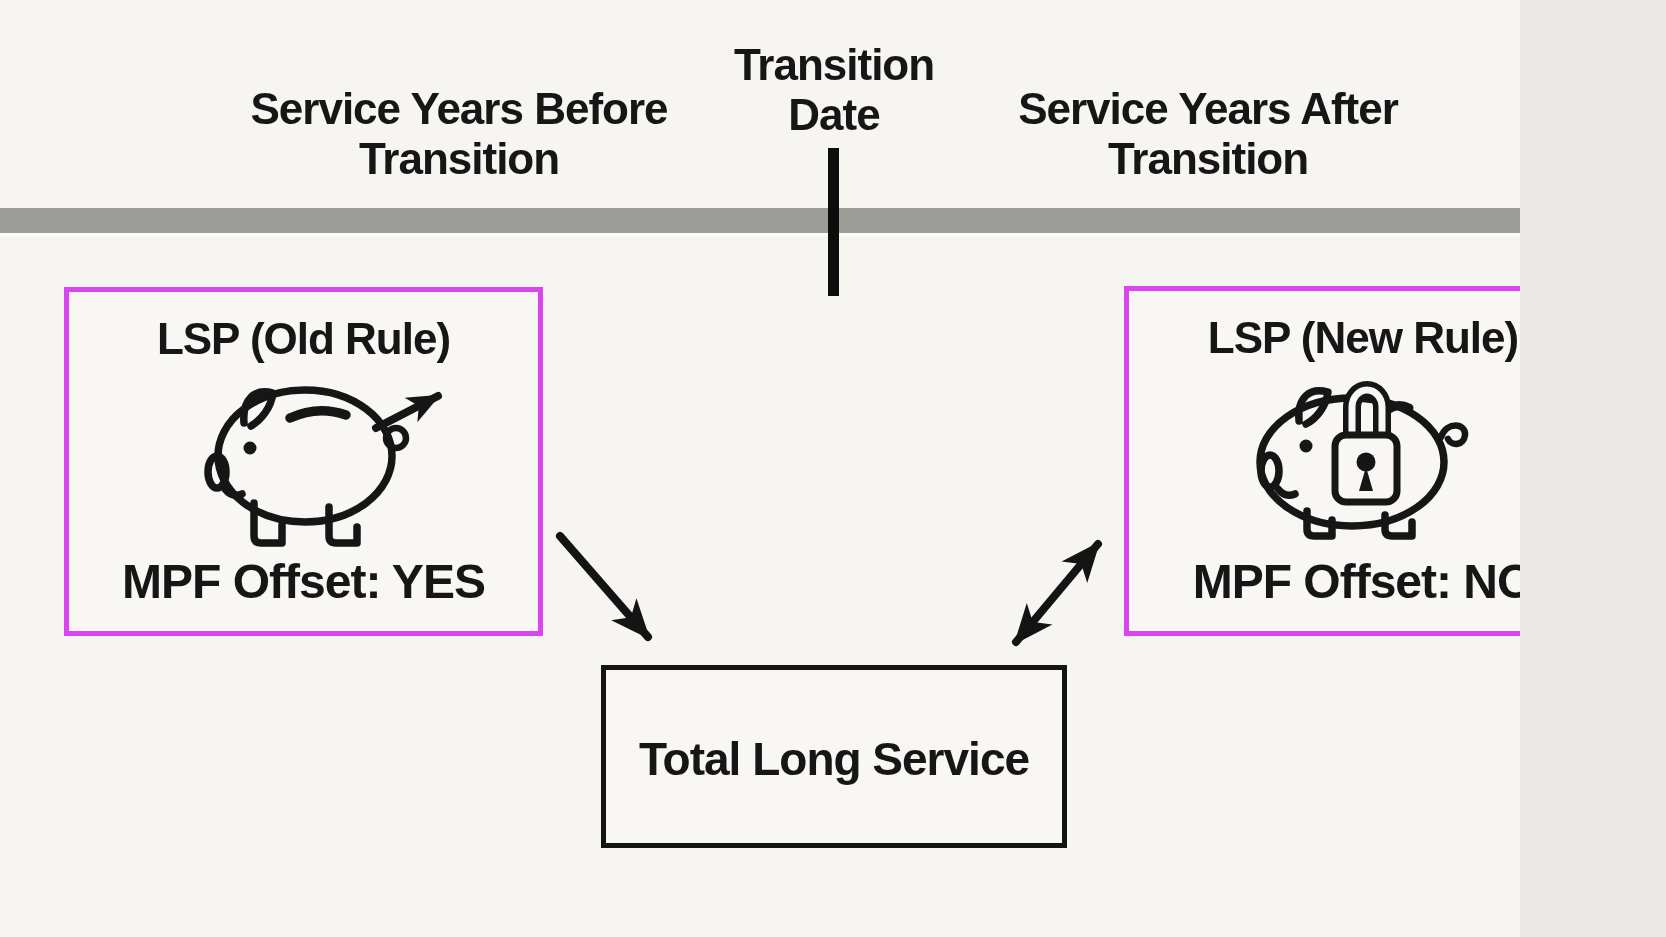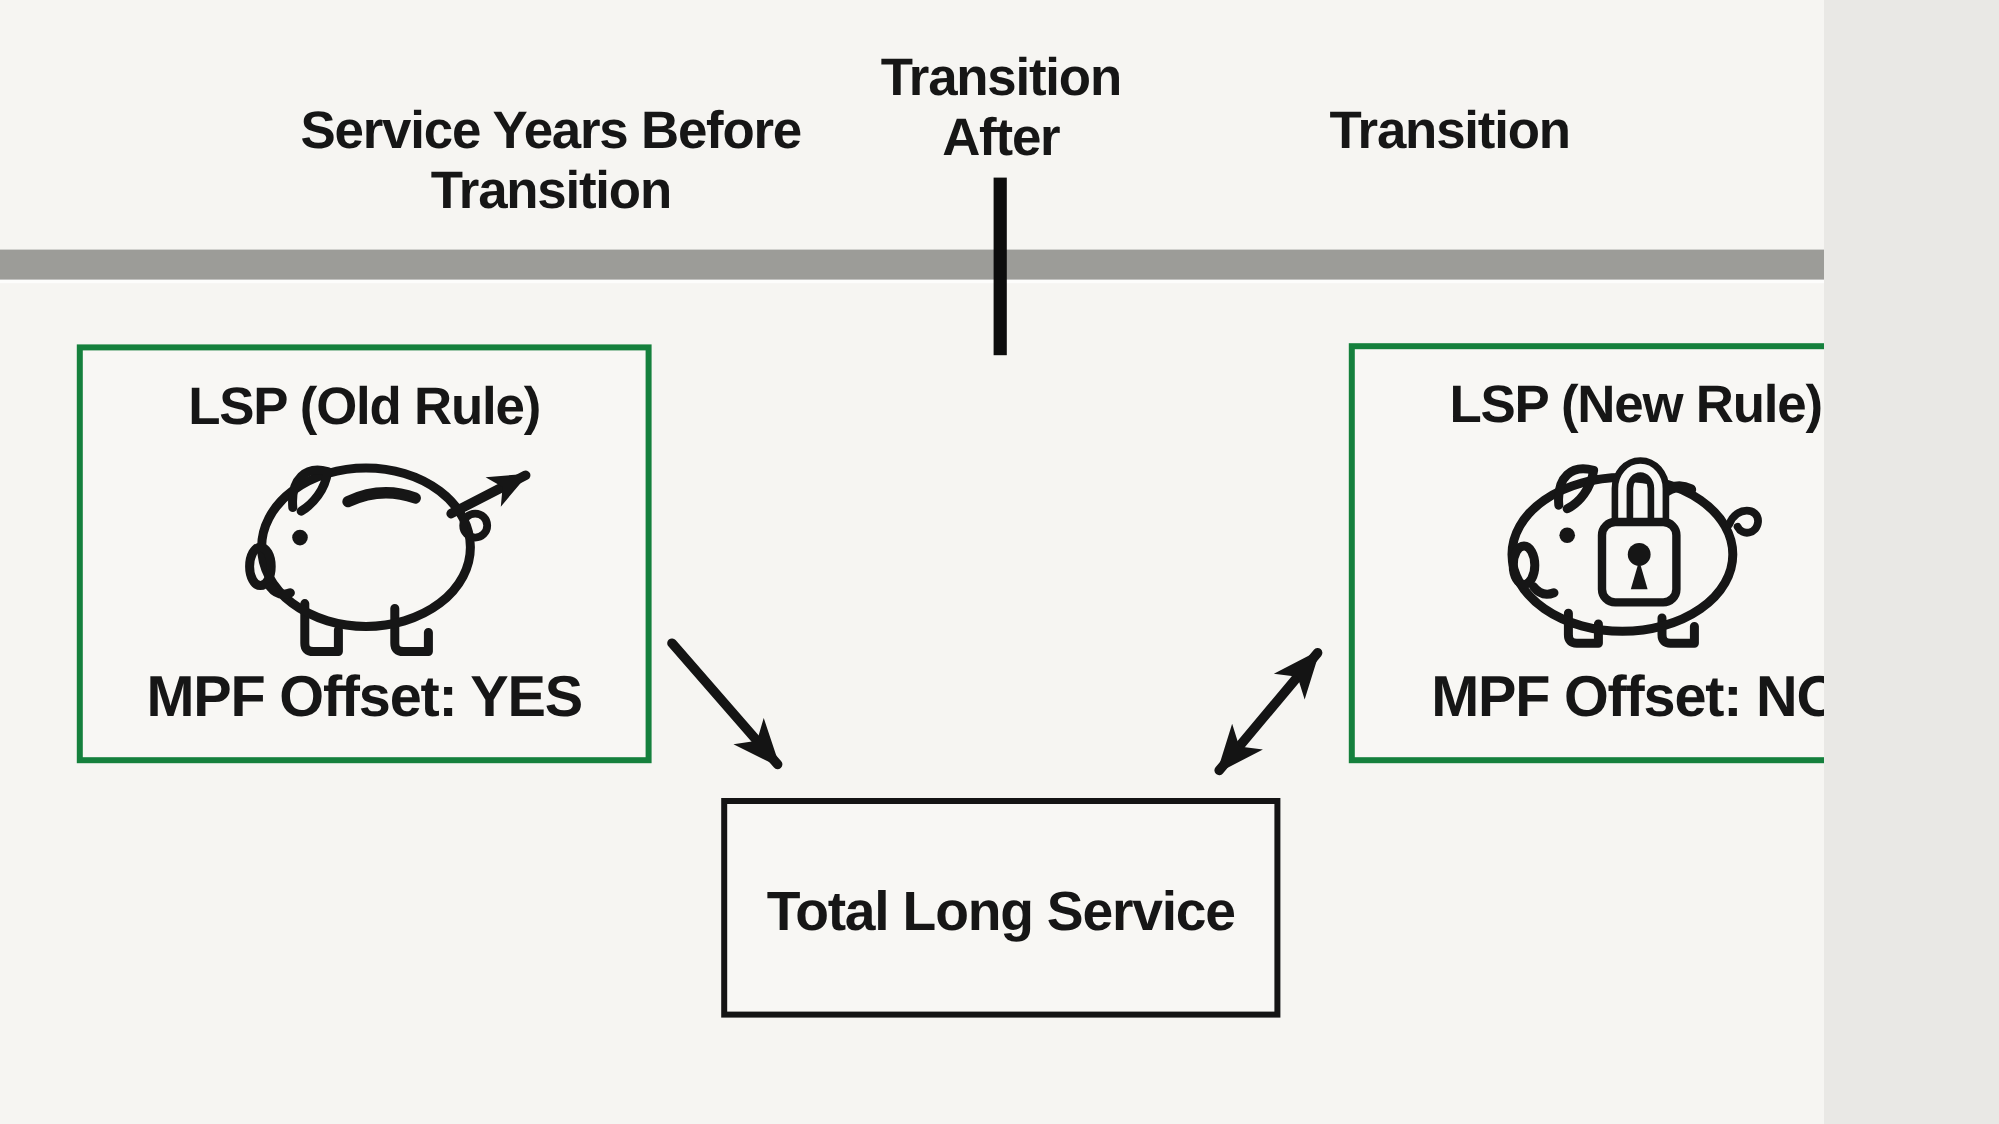--- a/index.html
+++ b/index.html
@@ -40,21 +40,21 @@
   }
   .transition-tick{
     position:absolute;
     left:828px;top:148px;width:11px;height:148px;
     background:#0d0d0d;
     z-index:2;
   }
 
   .rule-box{
     position:absolute;
-    border:5px solid #15803d;
+    border:5px solid #d946ef;
     background:#f8f7f4;
     box-sizing:border-box;
     z-index:2;
   }
   #box-old-rule{left:64px;top:287px;width:479px;height:349px;}
   #box-new-rule{left:1124px;top:286px;width:478px;height:350px;}
 
   .box-title{
     position:absolute;
     left:0;right:0;top:22px;
@@ -102,23 +102,24 @@
 <body>
 
 <div class="canvas">
 
   <div class="heading" id="heading-before">
     <div>Service Years Before</div>
     <div>Transition</div>
   </div>
   <div class="heading" id="heading-date">
     <div>Transition</div>
-    <div>After</div>
+    <div>Date</div>
   </div>
   <div class="heading" id="heading-after">
+    <div>Service Years After</div>
     <div>Transition</div>
   </div>
 
   <div class="timeline-bar"></div>
   <div class="transition-tick"></div>
 
   <div class="rule-box" id="box-old-rule">
     <div class="box-title">LSP (Old Rule)</div>
 
     <svg class="pig-svg" id="pig-old" width="260" height="170" viewBox="0 0 260 170">

